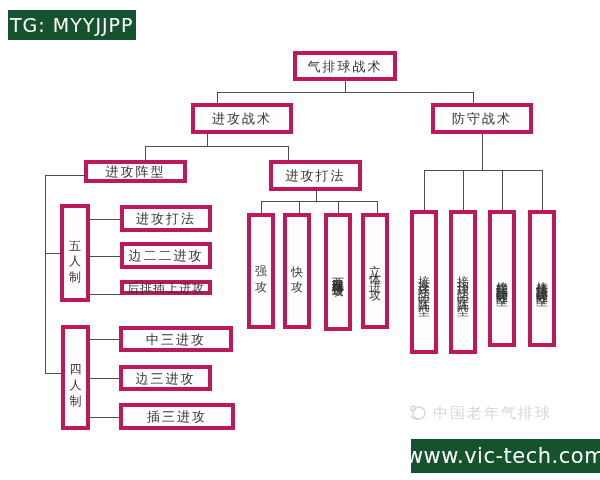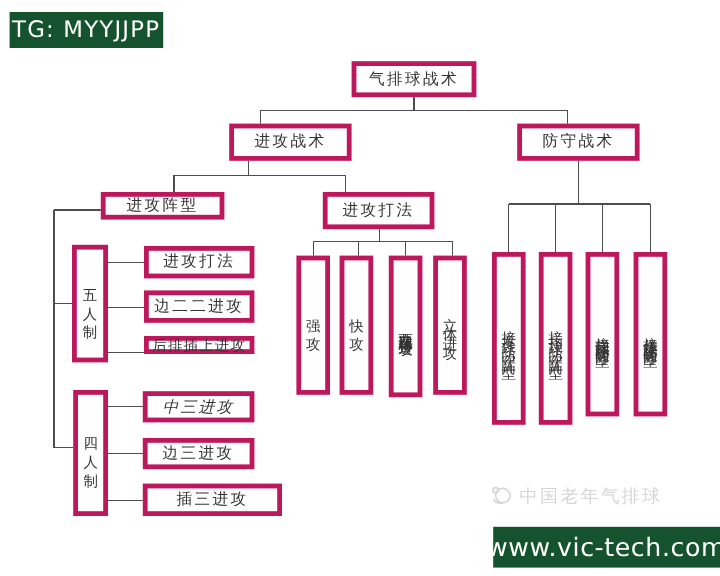--- a/index.html
+++ b/index.html
@@ -80,21 +80,21 @@
   <div class="box" style="left:84px;top:160px;width:103px;height:23px;">进攻阵型</div>
   <div class="box" style="left:269px;top:160px;width:93px;height:31px;">进攻打法</div>
 
   <div class="box v sp-lg" style="left:60px;top:204px;width:30px;height:98px;">五人制</div>
   <div class="box v sp-lg" style="left:61px;top:325px;width:29px;height:105px;">四人制</div>
 
   <div class="box" style="left:120px;top:205px;width:92px;height:27px;">进攻打法</div>
   <div class="box" style="left:120px;top:242px;width:92px;height:27px;">边二二进攻</div>
   <div class="box" style="left:120px;top:280px;width:92px;height:15px;font-size:12px;letter-spacing:1px;">后排插上进攻</div>
 
-  <div class="box" style="left:119px;top:326px;width:93px;height:26px;font-style:italic;">中三进攻</div>
+  <div class="box" style="left:119px;top:326px;width:114px;height:26px;">中三进攻</div>
   <div class="box" style="left:119px;top:365px;width:93px;height:26px;">边三进攻</div>
   <div class="box" style="left:119px;top:403px;width:116px;height:27px;">插三进攻</div>
 
   <div class="box v sp-lg" style="left:247px;top:213px;width:28px;height:116px;">强攻</div>
   <div class="box v sp-lg" style="left:283px;top:213px;width:28px;height:116px;">快攻</div>
   <div class="box v" style="left:324px;top:213px;width:28px;height:118px;letter-spacing:1px;">两次球及转移进攻</div>
   <div class="box v sp-md" style="left:361px;top:213px;width:28px;height:116px;">立体进攻</div>
 
   <div class="box v sp-sm" style="left:410px;top:210px;width:28px;height:144px;">接发球防守阵型</div>
   <div class="box v sp-sm" style="left:449px;top:210px;width:28px;height:144px;">接扣球防守阵型</div>

